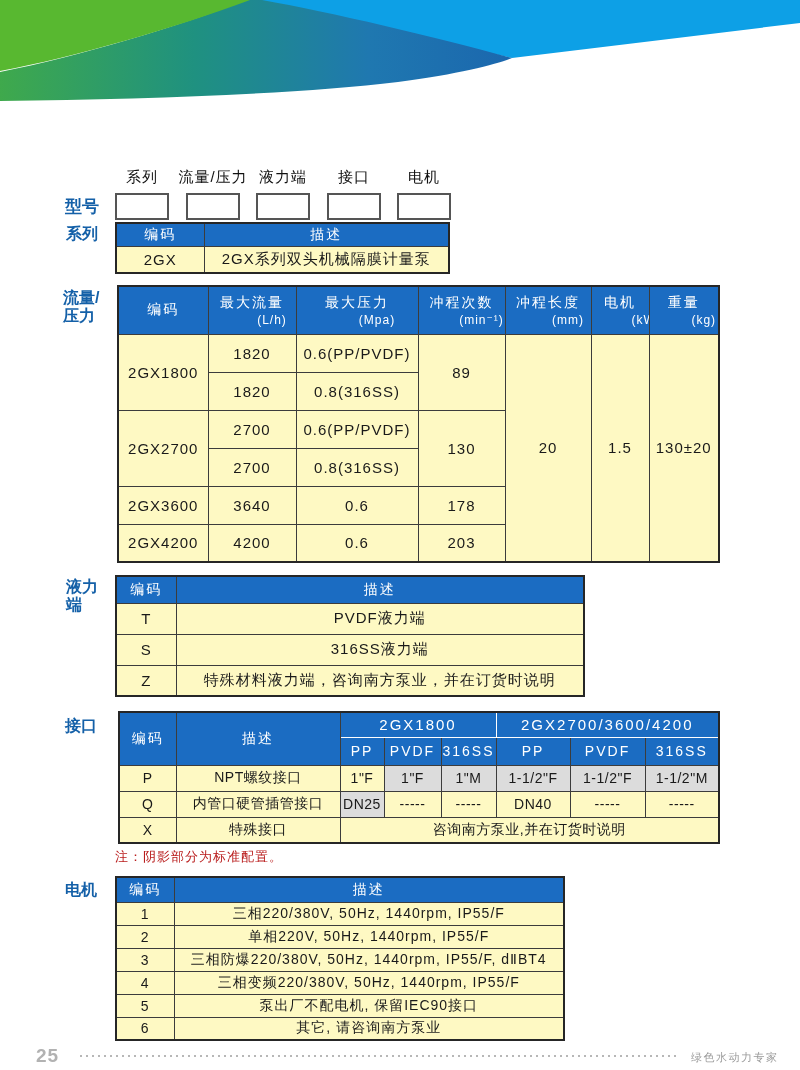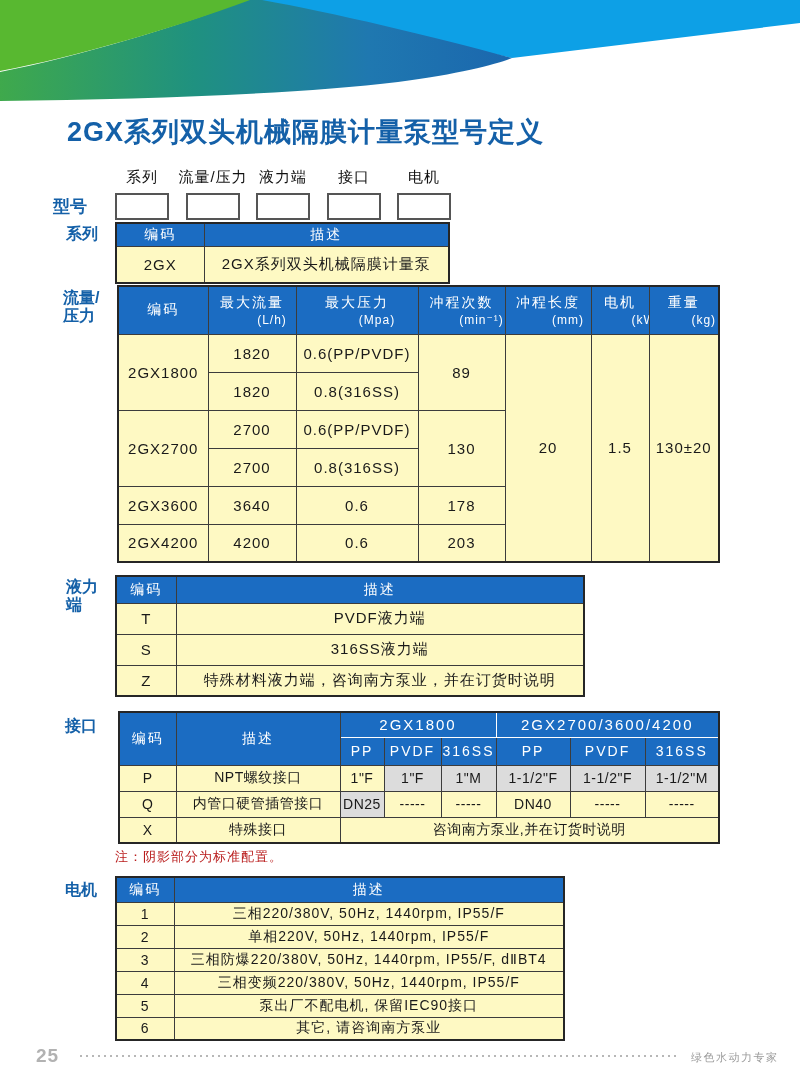--- a/index.html
+++ b/index.html
@@ -8,21 +8,21 @@
 
   
   .banner{position:absolute;left:0;top:0;width:800px;height:102px;display:block;}
 
   
   .title{position:absolute;left:67px;top:114px;font-size:27px;font-weight:bold;
          color:#1460a8;letter-spacing:1px;white-space:nowrap;}
 
   
   .side-label{position:absolute;color:#1460a8;font-weight:bold;font-size:16px;line-height:1.15;white-space:nowrap;}
-  .lbl-model{left:53px;top:197px;font-size:17px;}
+  .lbl-model{left:65px;top:197px;font-size:17px;}
   .lbl-series{left:66px;top:225px;}
   .lbl-flow{left:63px;top:289px;}
   .lbl-hyd{left:66px;top:578px;text-align:left;width:36px;}
   .lbl-if{left:65px;top:717px;}
   .lbl-motor{left:65px;top:881px;}
 
   
   .model-field{position:absolute;top:168px;width:54px;}
   .model-field .flabel{position:absolute;left:50%;transform:translateX(-50%);top:0;
         font-size:15px;color:#111;letter-spacing:1px;white-space:nowrap;}
@@ -35,21 +35,21 @@
   .tbl th,.tbl td{border:1px solid #3c3c3c;text-align:center;vertical-align:middle;
         padding:0;overflow:hidden;white-space:nowrap;}
   .tbl{border:2px solid #262626;}
   .tbl thead th{background:#1b6cc2;color:#fff;font-weight:normal;letter-spacing:2px;font-size:14px;}
   .tbl td{font-size:15px;letter-spacing:1px;}
   .zh{letter-spacing:2px;}
   .shaded{background:#dcdcdc;}
 
   
   .series-tbl{left:115px;top:222px;width:333px;}
-  .series-tbl tr.h{height:23px;} .series-tbl tr.b{height:37px;}
+  .series-tbl tr.h{height:23px;} .series-tbl tr.b{height:27px;}
 
   
   .flow-tbl{left:117px;top:285px;width:601px;}
   .flow-tbl thead tr{height:48px;}
   .flow-tbl tbody tr{height:38px;}
   .flow-tbl .unit{display:block;font-size:12px;letter-spacing:1px;margin-top:1px;margin-left:40px;}
 
   
   .hyd-tbl{left:115px;top:575px;width:468px;}
   .hyd-tbl tr.h{height:27px;} .hyd-tbl tr.b{height:31px;}
@@ -86,21 +86,20 @@
         <stop offset="0.38" stop-color="#1f9180"></stop>
         <stop offset="0.72" stop-color="#1f78b0"></stop>
         <stop offset="1" stop-color="#1b67ae"></stop>
       </linearGradient>
     </defs>
     <path d="M246,0 L800,0 L800,23 L512,58 Z" fill="#0da0e6"></path>
     <path d="M262,0 L246,0 C180,26 80,56 0,72 L0,101 C150,99 300,94 398,82 C460,74 498,64 512,58 C440,38 330,12 262,0 Z" fill="url(#gsw)"></path>
     <path d="M0,0 L250,0 C175,28 75,57 0,71 Z" fill="#58b830"></path>
   </svg>
 
-  <div class="title">2GX系列双头机械隔膜计量泵型号定义</div>
 
   <div class="side-label lbl-model">型号</div>
   <div class="model-field mf0">
     <span class="flabel">系列</span>
     <span class="fbox"></span>
   </div>
   <div class="model-field mf1">
     <span class="flabel">流量/压力</span>
     <span class="fbox"></span>
   </div>

